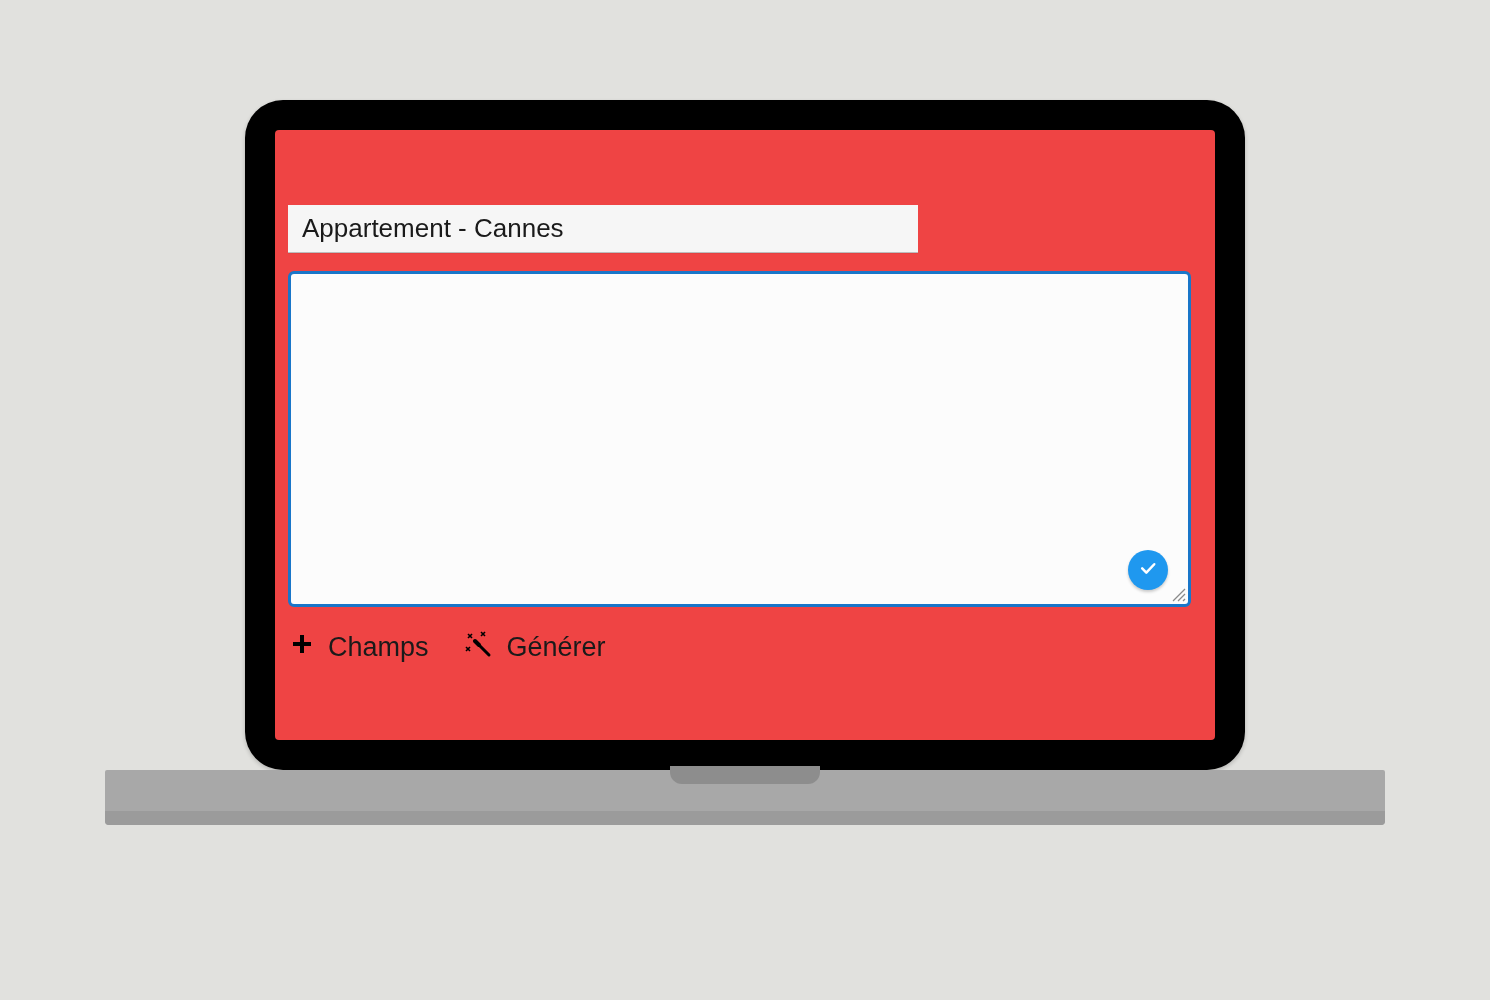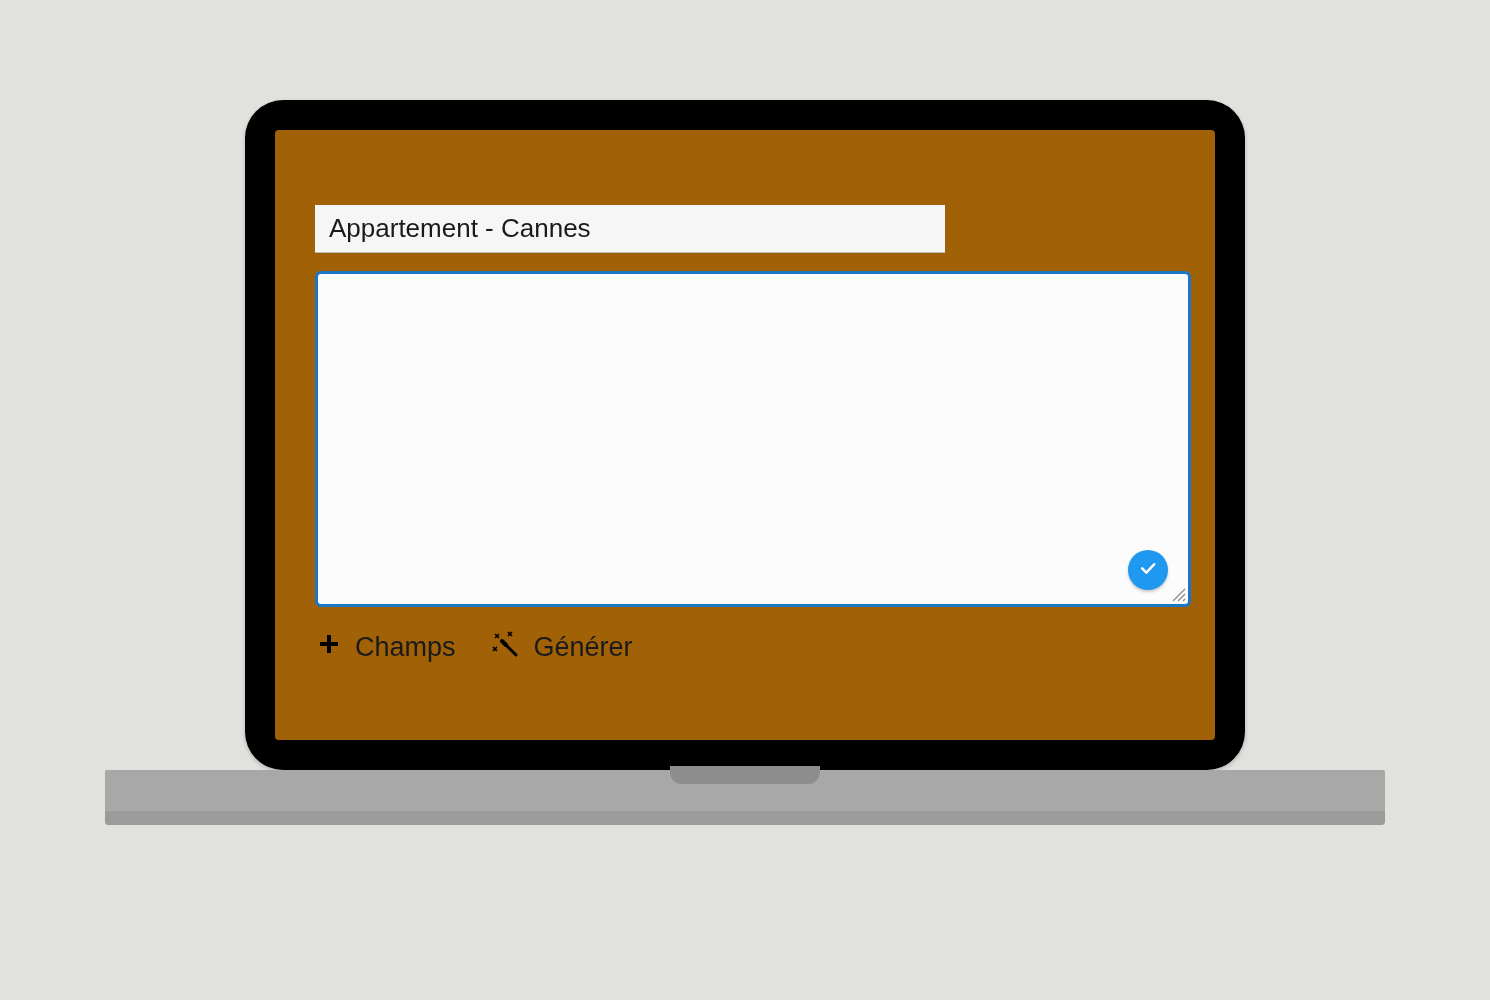--- a/index.html
+++ b/index.html
@@ -25,24 +25,24 @@
       height: 670px;
       background: #000;
       border-radius: 38px;
       padding: 30px;
       box-shadow: 0 2px 4px rgba(0,0,0,0.2);
       position: relative;
     }
     .screen-inner {
       width: 100%;
       height: 100%;
-      background: #a16207;
+      background: #ef4444;
       border-radius: 4px;
       overflow: hidden;
-      padding: 75px 24px 0 40px;
+      padding: 75px 24px 0 13px;
     }
     .title-input {
       width: 630px;
       height: 48px;
       background: #f6f6f6;
       border: none;
       border-bottom: 1px solid #bdbdbd;
       font-size: 26px;
       padding: 8px 14px;
       color: #1a1a1a;

